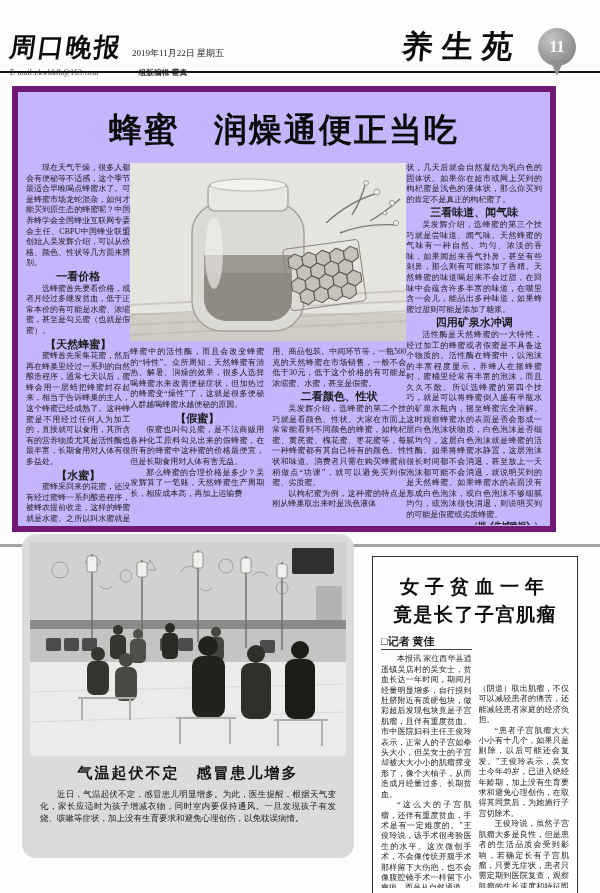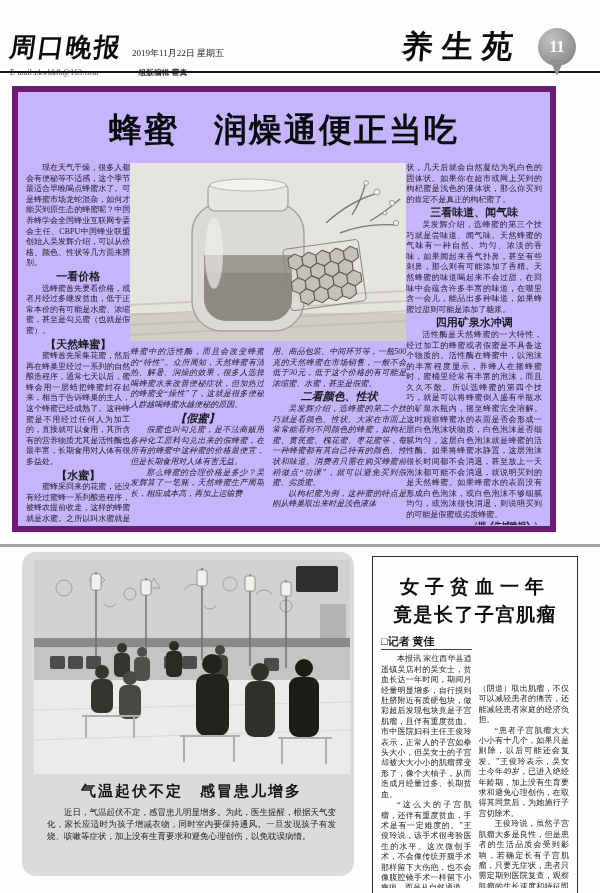--- a/index.html
+++ b/index.html
@@ -43,33 +43,33 @@
   }
   .article-body { display:flex; padding:10px 8px 0; height:372px; }
   .col { overflow:hidden; text-align:justify; font-size:8px; line-height:10.6px; color:#1b1b1b; }
   .col p { text-indent:2em; }
   .col p.cont { text-indent:0; }
   .col .sec-h {
     text-align:center; font-weight:bold; font-family:"Liberation Sans","DejaVu Sans",sans-serif;
     font-size:11px; margin:2px 0; text-indent:0;
   }
   .col-1 { width:106px; }
-  .col-mid { width:276px; display:flex; flex-direction:column;font-style:italic; }
+  .col-mid { width:276px; display:flex; flex-direction:column; }
   .mid-cols { display:flex; gap:8px; flex:1; margin-top:6px; }
   .mid-cols .col { flex:1; }
   .col-4 { width:138px; }
   .source-line { text-align:right; text-indent:0; font-weight:bold; }
   .photo-honey { width:276px; height:178px; display:block; }
 
   .section-rule { position:absolute; left:0; top:544px; width:600px; height:3px; background:#a3a3a1; }
 
   
   .photo-panel {
-    position:absolute; left:22px; top:552px; width:332px; height:324px;
-    background:#dbdbd9; border-radius:14px; overflow:hidden;padding-left:7px;
+    position:absolute; left:22px; top:534px; width:332px; height:324px;
+    background:#dbdbd9; border-radius:14px; overflow:hidden;
   }
   .photo-hospital { display:block; margin:8px auto 0; width:316px; height:214px; }
   .photo-title {
     text-align:center; margin-top:8px; font-family:"Liberation Sans","DejaVu Sans",sans-serif;
     font-weight:bold; font-size:15px; letter-spacing:2px; color:#141414;
   }
   .photo-body { font-size:8.5px; line-height:12px; text-align:justify; text-indent:2em; padding:5px 18px 0; color:#222; }
   .photo-credit { text-align:right; font-size:8.5px; font-weight:bold; padding:3px 30px 0; color:#222; }
 
   

